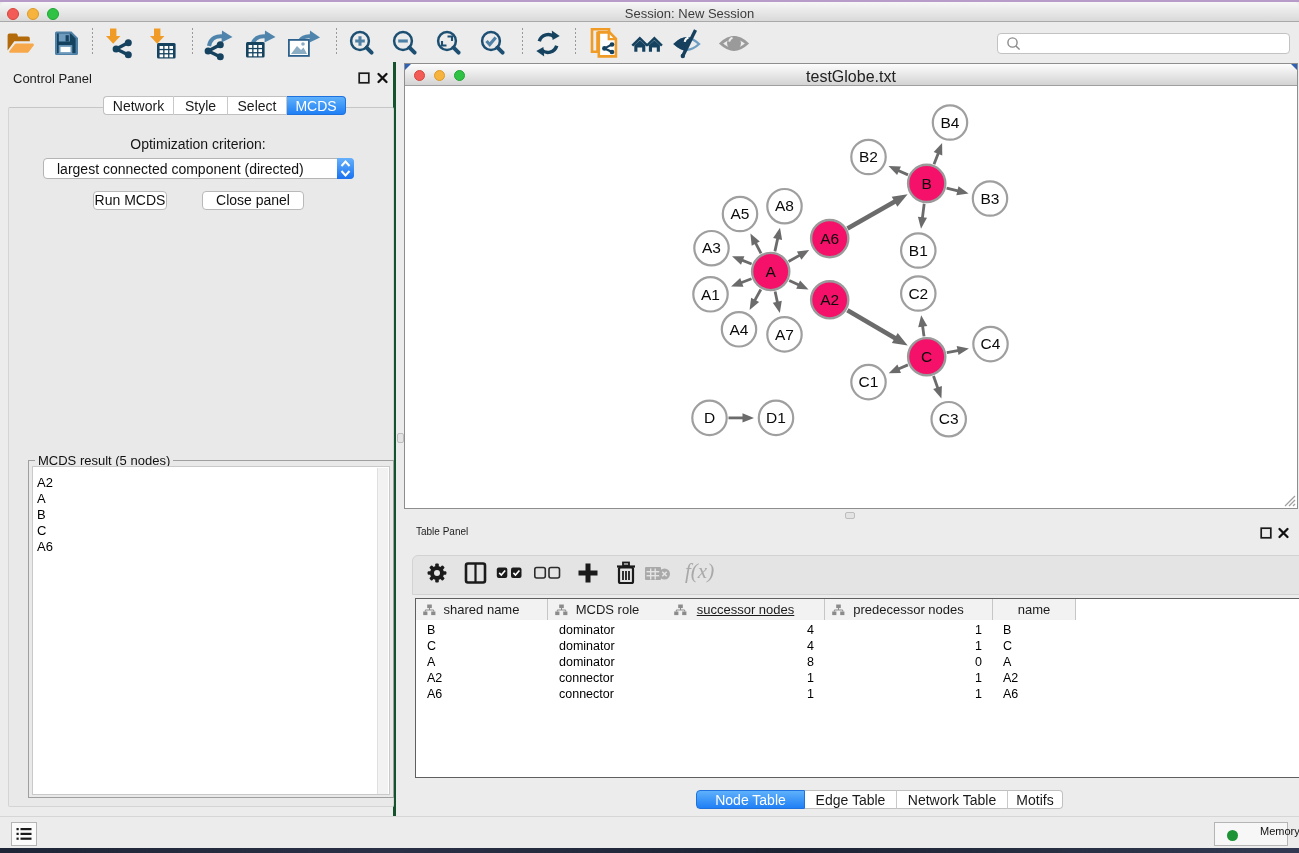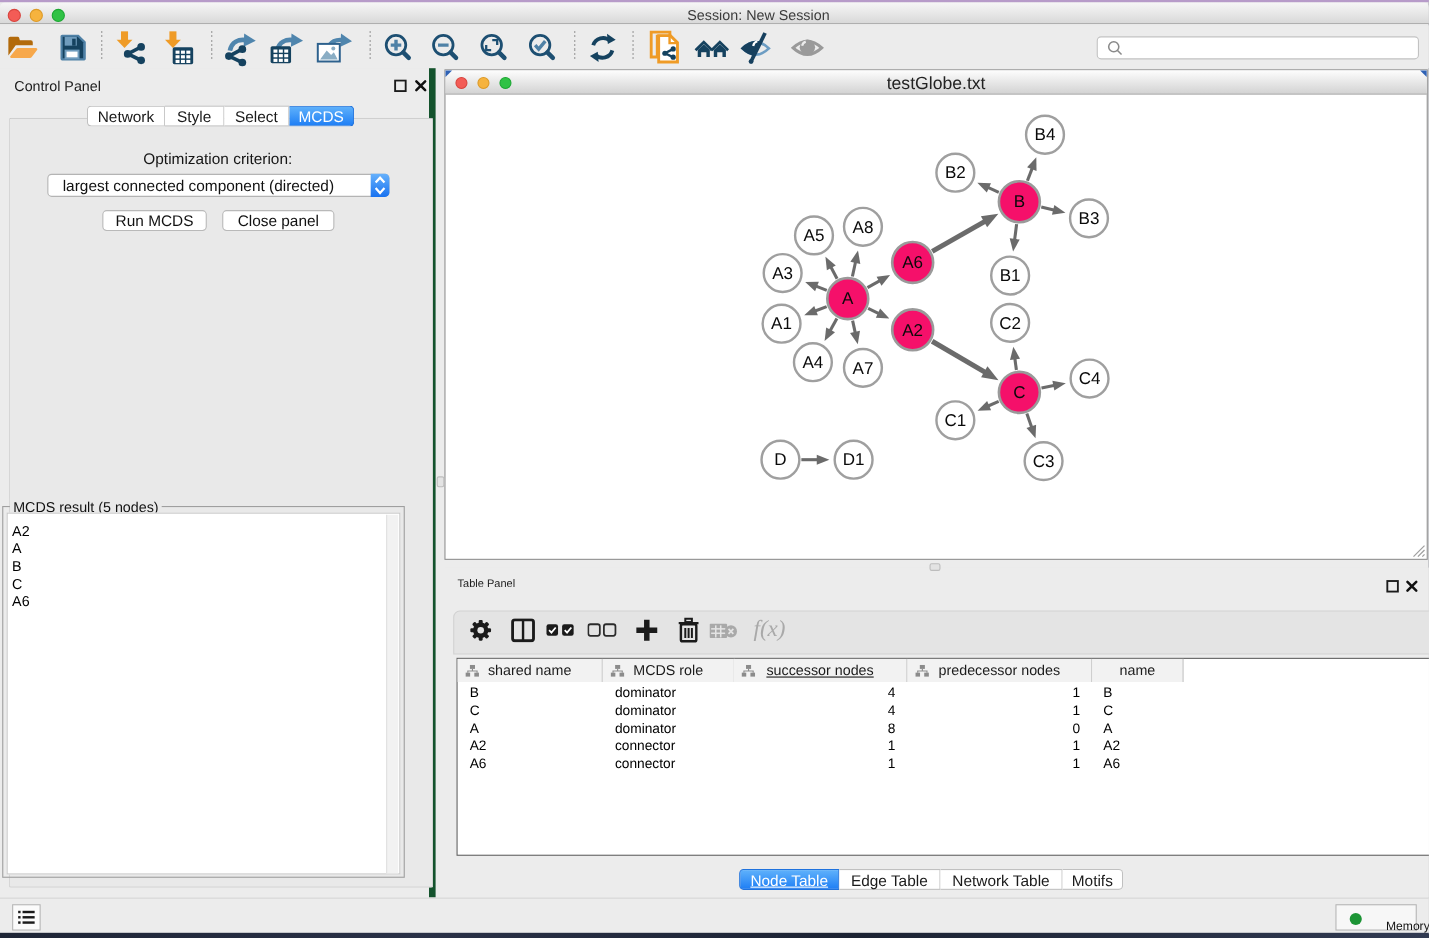--- a/index.html
+++ b/index.html
@@ -18,43 +18,43 @@
   #wintitle { position:absolute; top:4px; left:0; width:100%; text-align:center;
     font-size:13px; color:#3c3c3c;margin-left:40px; }
   
   #toolbar { position:absolute; left:0; top:23px; width:1299px; height:39px; background:#ececec; }
   .tbicon { position:absolute; }
   .tsep { position:absolute; top:5px; width:1px; height:28px;
     background-image:repeating-linear-gradient(#9a9a9a 0 2px, transparent 2px 4px); }
   #searchbox { position:absolute; left:997px; top:10px; width:293px; height:21px;
     background:#fff; border:1px solid #c2c2c2; border-radius:4px; }
   
-  #cpanel { position:absolute; left:0; top:62px; width:396px; height:754px; background:#ececec; border-right:6px solid #14532d; }
+  #cpanel { position:absolute; left:0; top:62px; width:396px; height:754px; background:#ececec; border-right:3px solid #14532d; }
   #cp-title { position:absolute; left:13px; top:9px; font-size:13px; color:#1c1c1c; }
   #cp-box { position:absolute; left:8px; top:45px; width:386px; height:700px;
     border:1px solid #d4d4d4; border-top-color:#c6c6c6; background:#e9e9e9; border-radius:2px; }
   
-  .segtabs { position:absolute; display:flex; height:19px; }
+  .segtabs { position:absolute; display:flex; height:19px;margin-left:24px; }
   .seg { height:19px; line-height:18px; font-size:14px; color:#1a1a1a; text-align:center;
     background:#fff; border-top:1px solid #c0c0c0; border-bottom:1px solid #c0c0c0; border-right:1px solid #c9c9c9; }
   .seg.first { border-left:1px solid #c0c0c0; border-radius:4px 0 0 4px; }
   .seg.last { border-radius:0 4px 4px 0; border-right:1px solid #c0c0c0; }
   .seg.sel { background:linear-gradient(#5fb1fb,#1f7ff5); color:#fff; border-color:#1f72dd; }
   
   #optlabel { position:absolute; left:0; top:74px; width:396px; text-align:center; font-size:14px; color:#151515; }
   #combo { position:absolute; left:43px; top:96px; width:311px; height:21px; background:#fff;
     border:1px solid #b4b4b4; border-radius:4px; }
   #combo .txt { position:absolute; left:13px; top:2px; font-size:14px; color:#111; }
   #combo .step { position:absolute; right:-1px; top:-1px; width:17px; height:21px; border-radius:0 4px 4px 0;
     background:linear-gradient(#66b1fc,#1872f0); }
   .btn { position:absolute; height:19px; background:#fff;
     border:1px solid #b9b9b9; border-radius:4px; font-size:14px; color:#111;
     text-align:center; line-height:17px; }
   
-  #mcdsbox { position:absolute; left:2px; top:398px; width:366px; height:338px; border:1px solid #9f9f9f; }
+  #mcdsbox { position:absolute; left:28px; top:398px; width:366px; height:338px; border:1px solid #9f9f9f; }
   #mcdsbox .lbl { position:absolute; left:6px; top:-8px; background:#e9e9e9; padding:0 3px;
     font-size:13px; color:#111; }
   #mcdslist { position:absolute; left:3px; top:5px; width:358px; height:329px; background:#fff;
     border:1px solid #c9c9c9; font-size:13px; color:#000; }
   #mcdslist .it { padding-left:4px; height:16px; line-height:16px; }
   #mcdslist .pad { height:8px; }
   #mcdslist .sb { position:absolute; right:1px; top:1px; width:11px; height:326px; background:#f2f2f2;
     border-left:1px solid #e0e0e0; }
   
   #netframe { position:absolute; left:404px; top:63px; width:894px; height:446px;
@@ -81,21 +81,21 @@
   .trow span { position:absolute; }
   
   
   #statusbar { position:absolute; left:0; top:816px; width:1299px; height:33px;
     background:#ececec; border-top:1px solid #d6d6d6; }
   #listbtn { position:absolute; left:11px; top:5px; width:26px; height:24px; background:#fbfbfb;
     border:1px solid #b5b5b5; }
   #membtn { position:absolute; right:11px; top:5px; width:74px; height:24px; background:#f7f7f7;
     border:1px solid #b5b5b5; font-size:11px; color:#111; }
   #membtn .dot { position:absolute; left:12px; top:6.5px; width:11px; height:11px; border-radius:50%; background:#1c9435; }
-  #membtn .t { position:absolute; left:27px; top:13px;padding-left:18px; }
+  #membtn .t { position:absolute; left:27px; top:2px;padding-left:18px; }
   #deskstrip { position:absolute; left:0; top:848px; width:1299px; height:5px; background:linear-gradient(90deg,#1e2536 0%,#2a3147 30%,#1c2333 60%,#313a52 100%); }
 </style>
 </head>
 <body>
 <div id="app">
   <div id="titlebar">
     <div class="tl" id="tl-r"></div>
       <div class="tl" id="tl-y"></div>
       <div class="tl" id="tl-g"></div>
     <div id="wintitle">Session: New Session</div>
@@ -281,21 +281,21 @@
     <div id="combo">
       <div class="txt">largest connected component (directed)</div>
       <div class="step">
           <svg width="17" height="21" viewBox="0 0 17 21" style="position:absolute;left:0;top:0">
             <path d="M4.5 8 L8.5 3.5 L12.5 8" fill="none" stroke="#fff" stroke-width="2"></path>
             <path d="M4.5 13 L8.5 17.5 L12.5 13" fill="none" stroke="#fff" stroke-width="2"></path>
           </svg>
         </div>
     </div>
     <div id="optlabel">Optimization criterion:</div>
-    <div class="btn" style="left:93px; top:129px; width:95px;">Run MCDS</div>
+    <div class="btn" style="left:93px; top:129px; width:74px;">Run MCDS</div>
     <div class="btn" style="left:202px; top:129px; width:102px;">Close panel</div>
     <div id="mcdsbox">
       <div class="lbl">MCDS result (5 nodes)</div>
       <div id="mcdslist">
         <div class="pad"></div>
           <div class="it">A2</div>
           <div class="it">A</div>
           <div class="it">B</div>
           <div class="it">C</div>
           <div class="it">A6</div>
@@ -525,21 +525,21 @@
         </div>
         <div class="trow" style="top:88px">
           <span style="left:11px">A6</span>
           <span style="left:143px">connector</span>
           <span style="left:330px;width:68px;text-align:right">1</span>
           <span style="left:498px;width:68px;text-align:right">1</span>
           <span style="left:587px">A6</span>
         </div>
       </div>
       <div class="segtabs" style="left:268px; top:274px;">
-        <div class="seg first sel" style="width:91px;text-decoration:underline;">Node Table</div>
+        <div class="seg first sel" style="width:109px;">Node Table</div>
         <div class="seg" style="width:92px;">Edge Table</div>
         <div class="seg" style="width:111px;">Network Table</div>
         <div class="seg last" style="width:55px;">Motifs</div>
       </div>
   </div>
   <div id="statusbar">
     <div id="listbtn">
         <svg width="16" height="14" viewBox="0 0 16 14" style="position:absolute;left:4px;top:4px">
           <g fill="#1b1b1b">
             <rect x="0.5" y="1" width="2.2" height="2.2"></rect>

